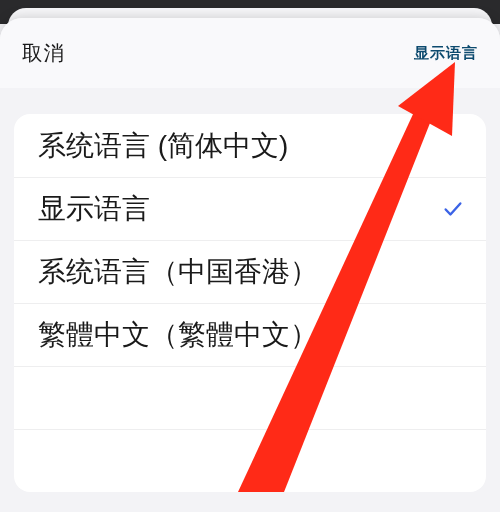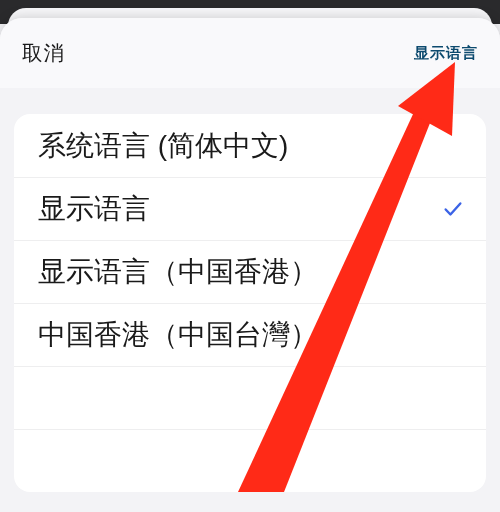--- a/index.html
+++ b/index.html
@@ -91,25 +91,25 @@
     </div>
     <div class="row">
       <span class="row-label">显示语言</span>
       <span class="check">
           <svg width="22" height="22" viewBox="0 0 24 24">
             <path d="M4 12.5 L9.2 18 L20 6" stroke="#3b63e6" stroke-width="2.6" fill="none" stroke-linecap="round" stroke-linejoin="round"></path>
           </svg>
         </span>
     </div>
     <div class="row">
-      <span class="row-label">显示语言（中国香港）</span>
+      <span class="row-label">系统语言（中国香港）</span>
       <span class="check"></span>
     </div>
     <div class="row">
-      <span class="row-label">中国香港（中国台灣）</span>
+      <span class="row-label">繁體中文（繁體中文）</span>
       <span class="check"></span>
     </div>
     <div class="row">
       <span class="check"></span>
     </div>
     <div class="row">
       <span class="check"></span>
     </div>
   </div>
 

